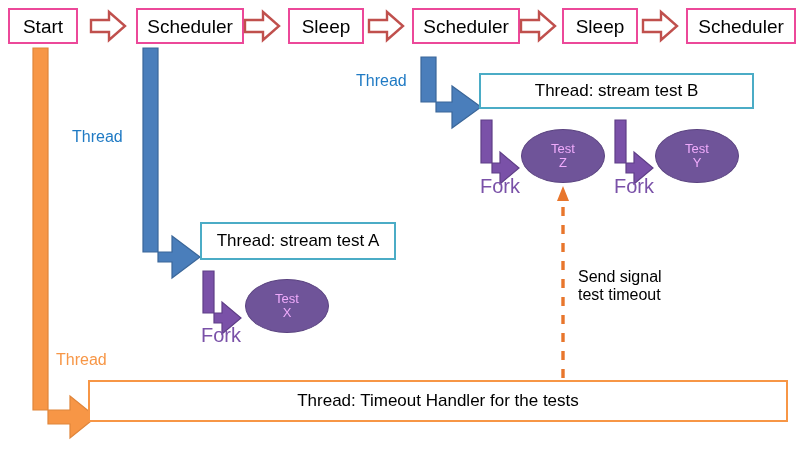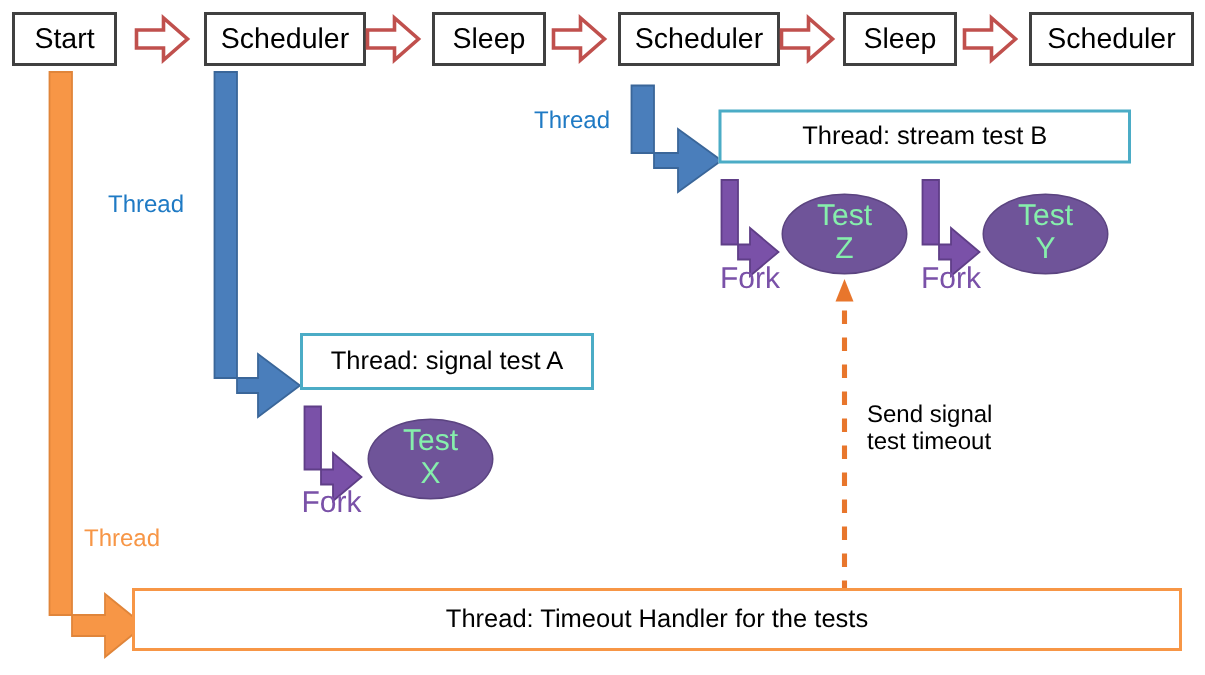--- a/index.html
+++ b/index.html
@@ -14,21 +14,21 @@
     position: relative;
     width: 803px;
     height: 450px;
     background: #ffffff;
     overflow: hidden;
   }
   
   .flowbox {
     position: absolute;
     box-sizing: border-box;
-    border: 2px solid #404040;
+    border: 2px solid #ec4899;
     background: #ffffff;
     color: #000000;
     display: flex;
     align-items: center;
     justify-content: center;
     font-size: 19px;
     line-height: 1;
     white-space: nowrap;
   }
   
@@ -60,26 +60,26 @@
     font-size: 17px;
     white-space: nowrap;
   }
   
   .testoval {
     position: absolute;
     box-sizing: border-box;
     border-radius: 50%;
     background: #6f5499;
     border: 1px solid #5b4480;
-    color: #86efac;
+    color: #f0abfc;
     display: flex;
     flex-direction: column;
     align-items: center;
     justify-content: center;
-    font-size: 20px;
+    font-size: 13px;
     line-height: 1.08;
   }
   
   .lbl {
     position: absolute;
     white-space: nowrap;
     line-height: 1.12;
   }
   .lbl-thread-blue { color: #1f7ac4; font-size: 16px; }
   .lbl-thread-orange { color: #f79646; font-size: 16px; }
@@ -167,25 +167,25 @@
       <polygon points="563,186 557,201 569,201" fill="#e8762c"></polygon>
     </g>
   </svg>
 
   <div class="lbl lbl-thread-blue" style="left:72px; top:128px;">Thread</div>
 
   <div class="lbl lbl-thread-blue" style="left:356px; top:72px;">Thread</div>
 
   <div class="lbl lbl-thread-orange" style="left:56px; top:351px;">Thread</div>
 
-  <div class="threadbox" style="left:200px; top:222px; width:196px; height:38px;">Thread: signal test A</div>
+  <div class="threadbox" style="left:200px; top:222px; width:196px; height:38px;">Thread: stream test A</div>
 
   <div class="threadbox" style="left:479px; top:73px; width:275px; height:36px;text-align:center;">Thread: stream test B</div>
 
-  <div class="timeoutbox" style="left:88px; top:392px; width:700px; height:42px;">Thread: Timeout Handler for the tests</div>
+  <div class="timeoutbox" style="left:88px; top:380px; width:700px; height:42px;">Thread: Timeout Handler for the tests</div>
 
   <div class="testoval" style="left:245px; top:279px; width:84px; height:54px;">
     <span>Test</span>
     <span>X</span>
   </div>
 
   <div class="testoval" style="left:521px; top:129px; width:84px; height:54px;">
     <span>Test</span>
     <span>Z</span>
   </div>

